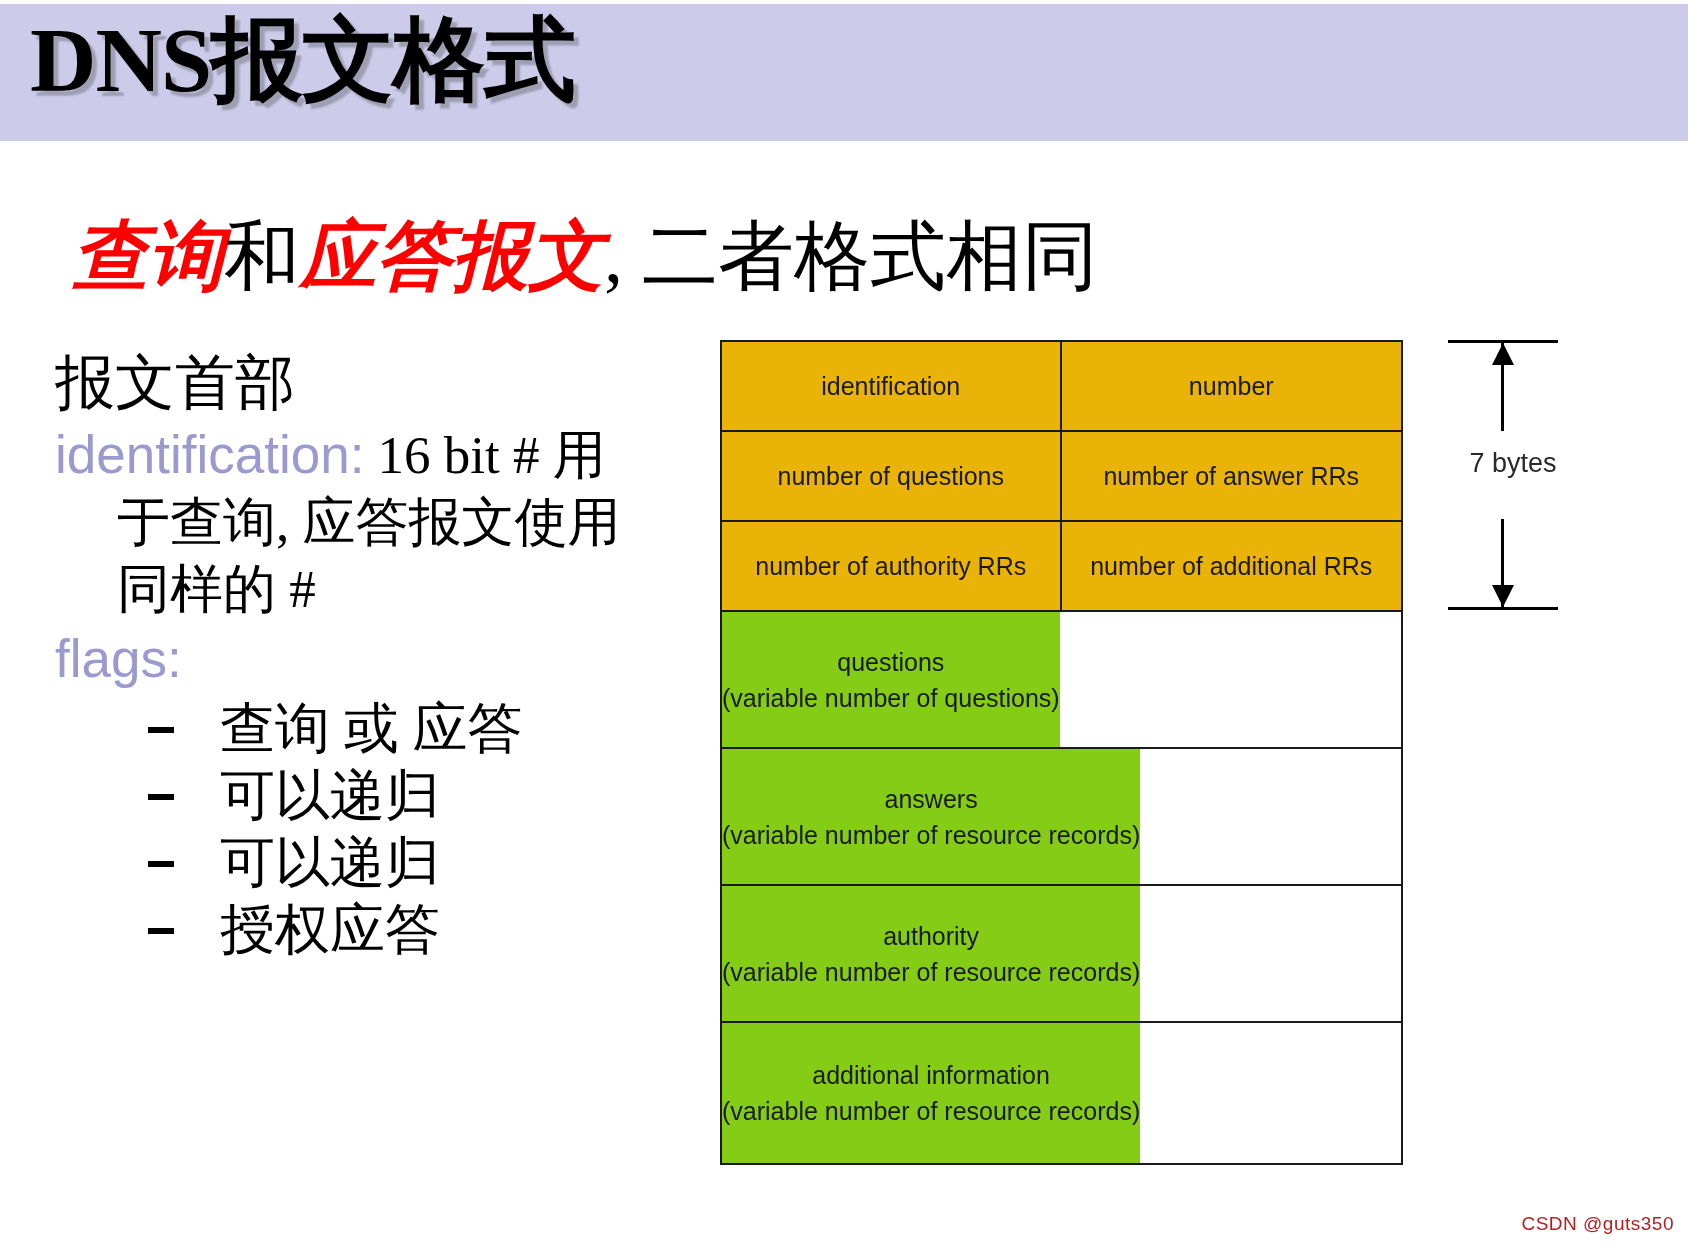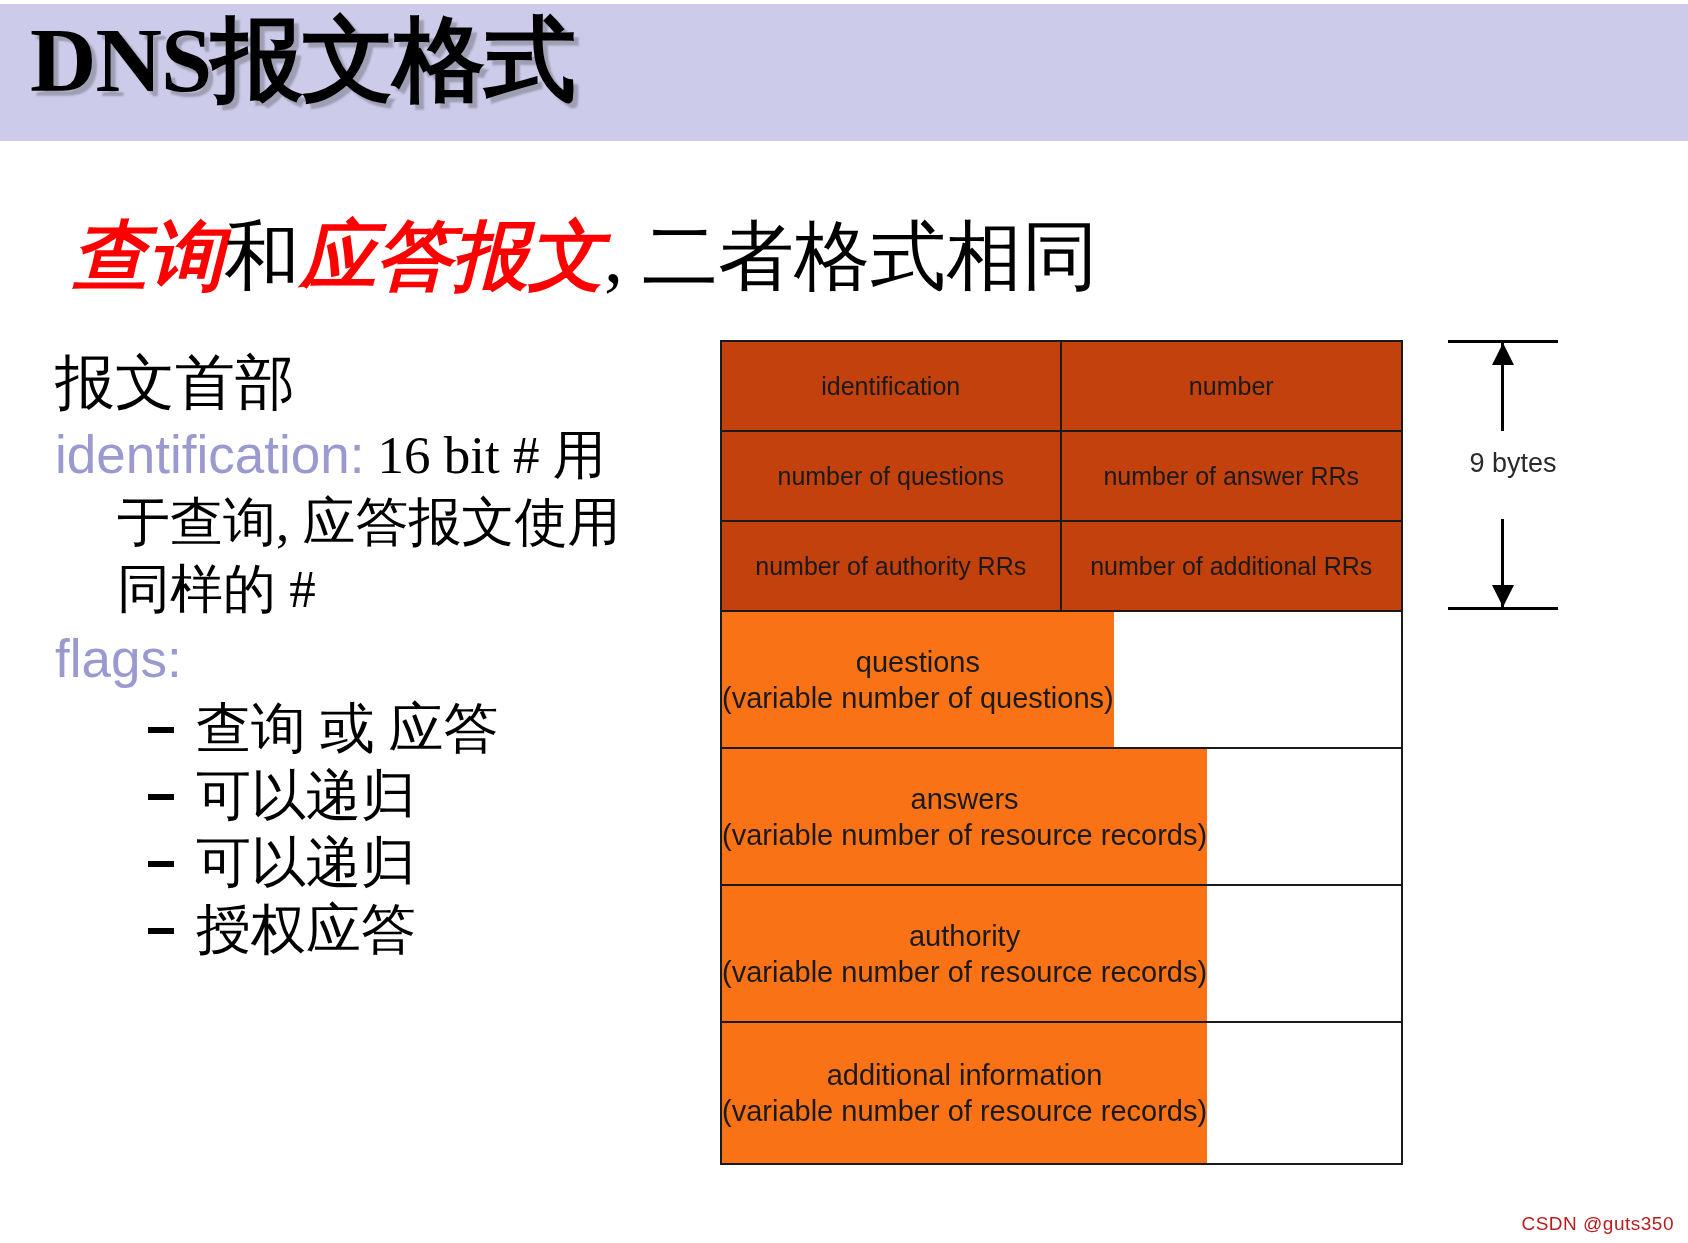--- a/index.html
+++ b/index.html
@@ -111,20 +111,21 @@
   }
   .dash-item {
     display: flex;
     align-items: baseline;
     padding-left: 93px;
     font-family: "Liberation Serif", serif;
     font-size: 55px;
     line-height: 67px;
     color: #000000;
     white-space: nowrap;
+    gap: 24px;
   }
   .dash-mark {
     display: inline-block;
     width: 26px;
     height: 6px;
     background: #000000;
     margin-right: 22px;
     position: relative;
     top: -14px;
     flex: 0 0 auto;
@@ -140,40 +141,40 @@
     box-sizing: border-box;
     font-family: "Liberation Sans", sans-serif;
   }
   .drow {
     display: flex;
     border-bottom: 2px solid #1a1a1a;
   }
   .drow:last-child { border-bottom: none; }
   .dcell {
     flex: 1 1 50%;
-    background: #c2410c;
+    background: #eab308;
     height: 88px;
     display: flex;
     align-items: center;
     justify-content: center;
     font-size: 25px;
     color: #1a1a1a;
     box-sizing: border-box;
   }
   .dcell.left {
     border-right: 2px solid #1a1a1a;
   }
   .dfull {
-    background: #f97316;
+    background: #84cc16;
     height: 135px;
     display: flex;
     flex-direction: column;
     align-items: center;
     justify-content: center;
-    font-size: 29px;
+    font-size: 25px;
     color: #1a1a1a;
     line-height: 36px;
     box-sizing: border-box;
   }
   .dfull.tall { height: 140px; }
 
   
   .dim {
     position: absolute;
     left: 1448px;
@@ -326,16 +327,16 @@
 
 </div>
 
 <div class="dim">
   <div class="dim-cap top"></div>
   <div class="dim-head up"></div>
   <div class="dim-stem up"></div>
   <div class="dim-stem dn"></div>
   <div class="dim-head dn"></div>
   <div class="dim-cap bot"></div>
-  <div class="dim-label">9 bytes</div>
+  <div class="dim-label">7 bytes</div>
 </div>
 
 <div class="watermark">CSDN @guts350</div>
 
 </body></html>

